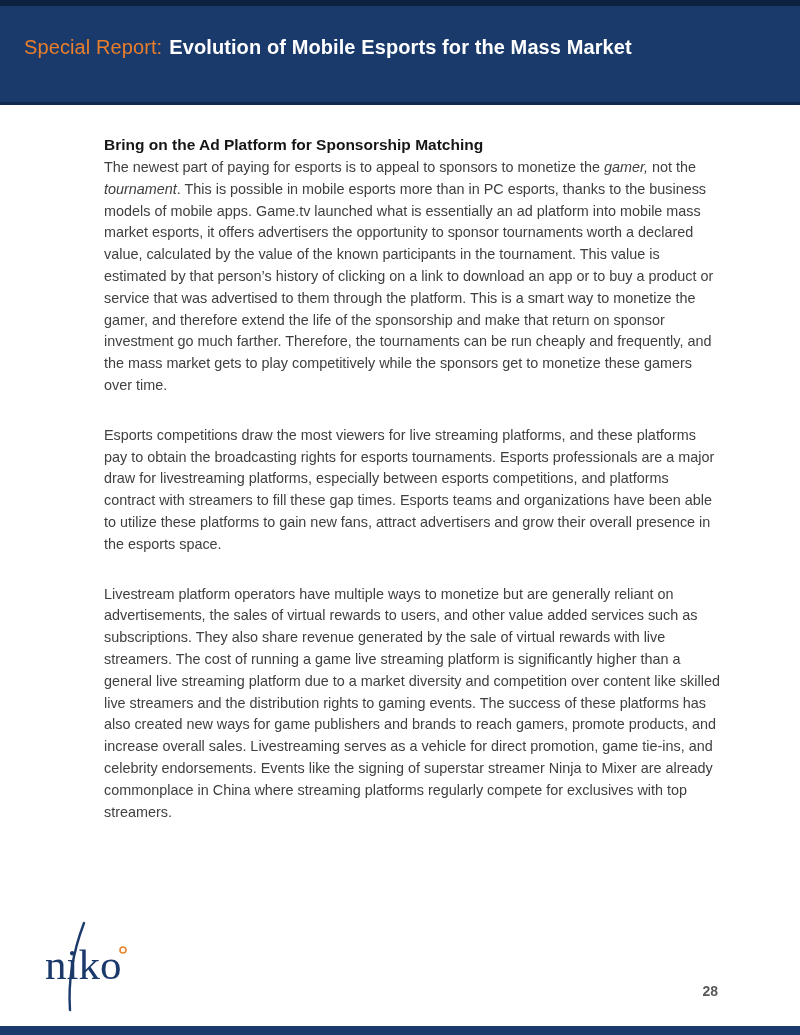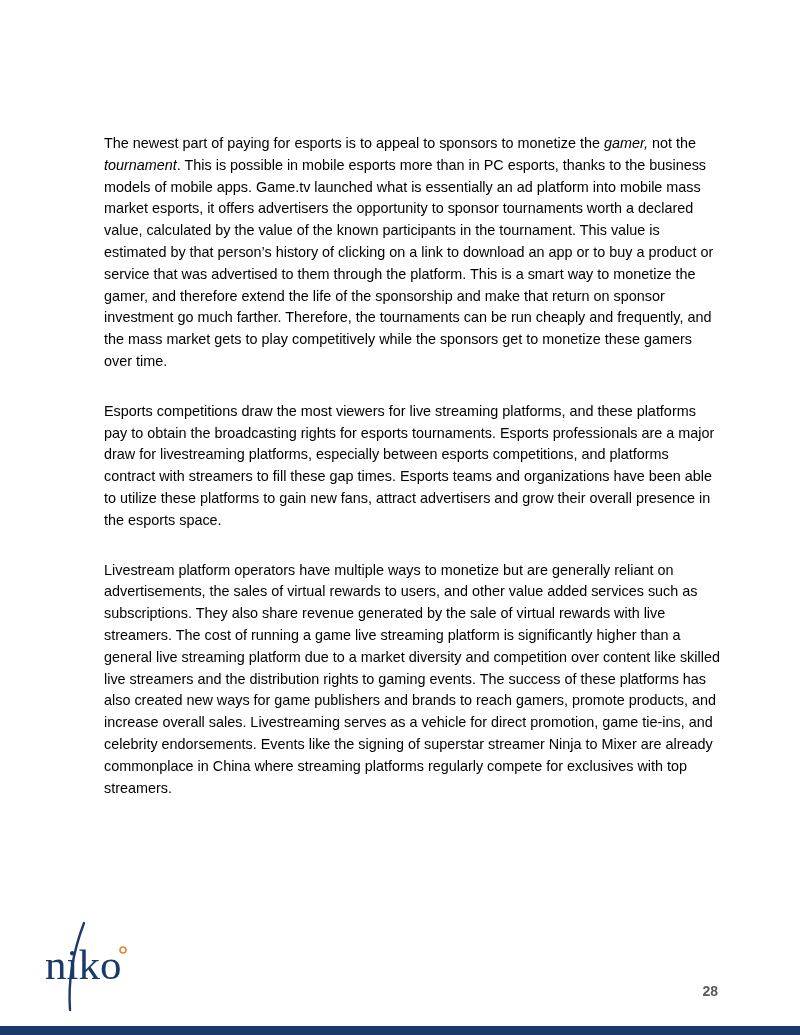--- a/index.html
+++ b/index.html
@@ -43,21 +43,21 @@
     margin: 0;
     font-size: 15.5px;
     line-height: 24px;
     font-weight: 700;
     color: #161616;
   }
   .body-par {
     margin: 0;
     font-size: 14.4px;
     line-height: 21.8px;
-    color: #000000;
+    color: #404040;
     text-align: left;
   }
   .body-par + .body-par { margin-top: 28px; }
   .body-par .it { font-style: italic; }
   .logo {
     position: absolute;
     left: 40px;
     top: 895px;
     width: 130px;
     height: 125px;
@@ -76,23 +76,29 @@
     width: 100%;
     height: 9px;
     background: #1A3A6C;
   }
 </style>
 </head>
 <body>
 
 <div class="page">
 
+  <div class="header">
+    <div class="header-title">
+      <span class="prefix">Special Report:</span><span class="title">Evolution of Mobile Esports for the Mass Market</span>
+    </div>
+  </div>
 
   <div class="content">
     <div class="section">
+      <h3 class="section-heading">Bring on the Ad Platform for Sponsorship Matching</h3>
       <div class="paragraphs">
           <p class="body-par"><span>The newest part of paying for esports is to appeal to sponsors to monetize the </span><span class="it">gamer,</span><span> not the </span><span class="it">tournament</span><span>. This is possible in mobile esports more than in PC esports, thanks to the business models of mobile apps. Game.tv launched what is essentially an ad platform into mobile mass market esports, it offers advertisers the opportunity to sponsor tournaments worth a declared value, calculated by the value of the known participants in the tournament. This value is estimated by that person’s history of clicking on a link to download an app or to buy a product or service that was advertised to them through the platform. This is a smart way to monetize the gamer, and therefore extend the life of the sponsorship and make that return on sponsor investment go much farther. Therefore, the tournaments can be run cheaply and frequently, and the mass market gets to play competitively while the sponsors get to monetize these gamers over time.</span></p>
         </div>
     </div>
 
     <div class="section">
       <div class="paragraphs">
           <p class="body-par"><span>Esports competitions draw the most viewers for live streaming platforms, and these platforms pay to obtain the broadcasting rights for esports tournaments. Esports professionals are a major draw for livestreaming platforms, especially between esports competitions, and platforms contract with streamers to fill these gap times.  Esports teams and organizations have been able to utilize these platforms to gain new fans, attract advertisers and grow their overall presence in the esports space.</span></p>
           <p class="body-par"><span>Livestream platform operators have multiple ways to monetize but are generally reliant on advertisements, the sales of virtual rewards to users, and other value added services such as subscriptions. They also share revenue generated by the sale of virtual rewards with live streamers. The cost of running a game live streaming platform is significantly higher than a general live streaming platform due to a market diversity and competition over content like skilled live streamers and the distribution rights to gaming events. The success of these platforms has also created new ways for game publishers and brands to reach gamers, promote products, and increase overall sales. Livestreaming serves as a vehicle for direct promotion, game tie-ins, and celebrity endorsements. Events like the signing of superstar streamer Ninja to Mixer are already commonplace in China where streaming platforms regularly compete for exclusives with top streamers.</span></p>
         </div>

